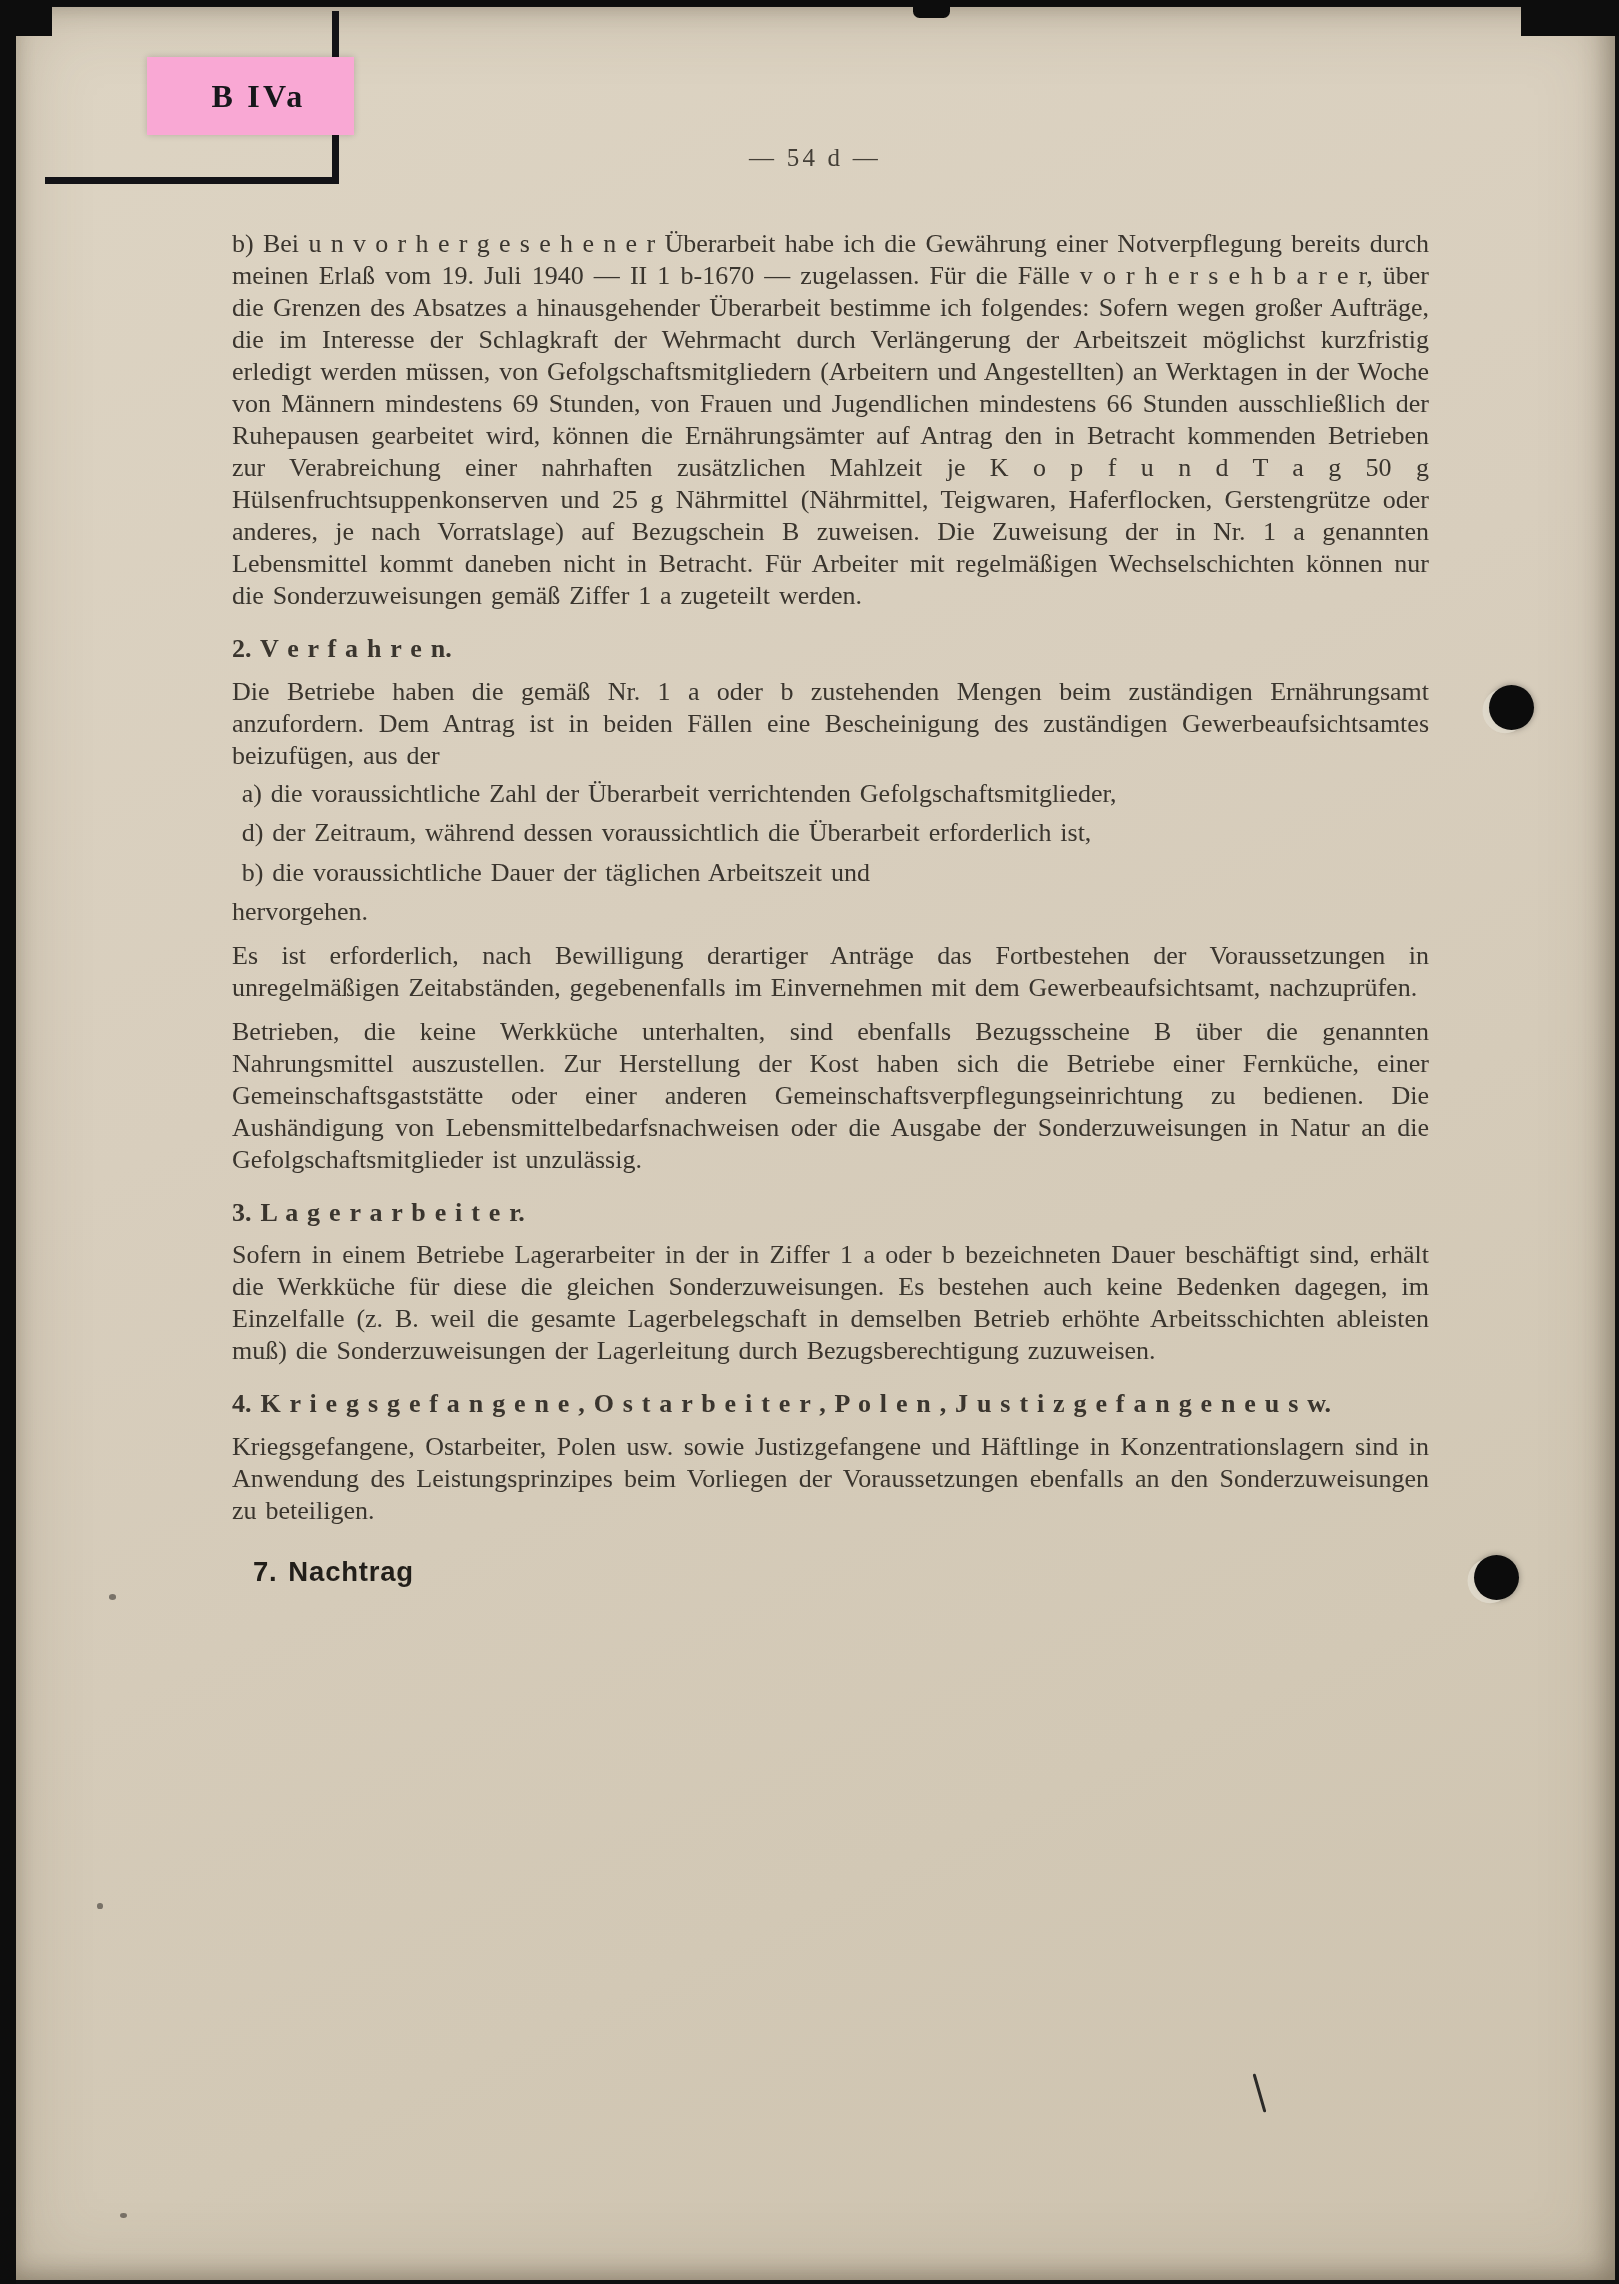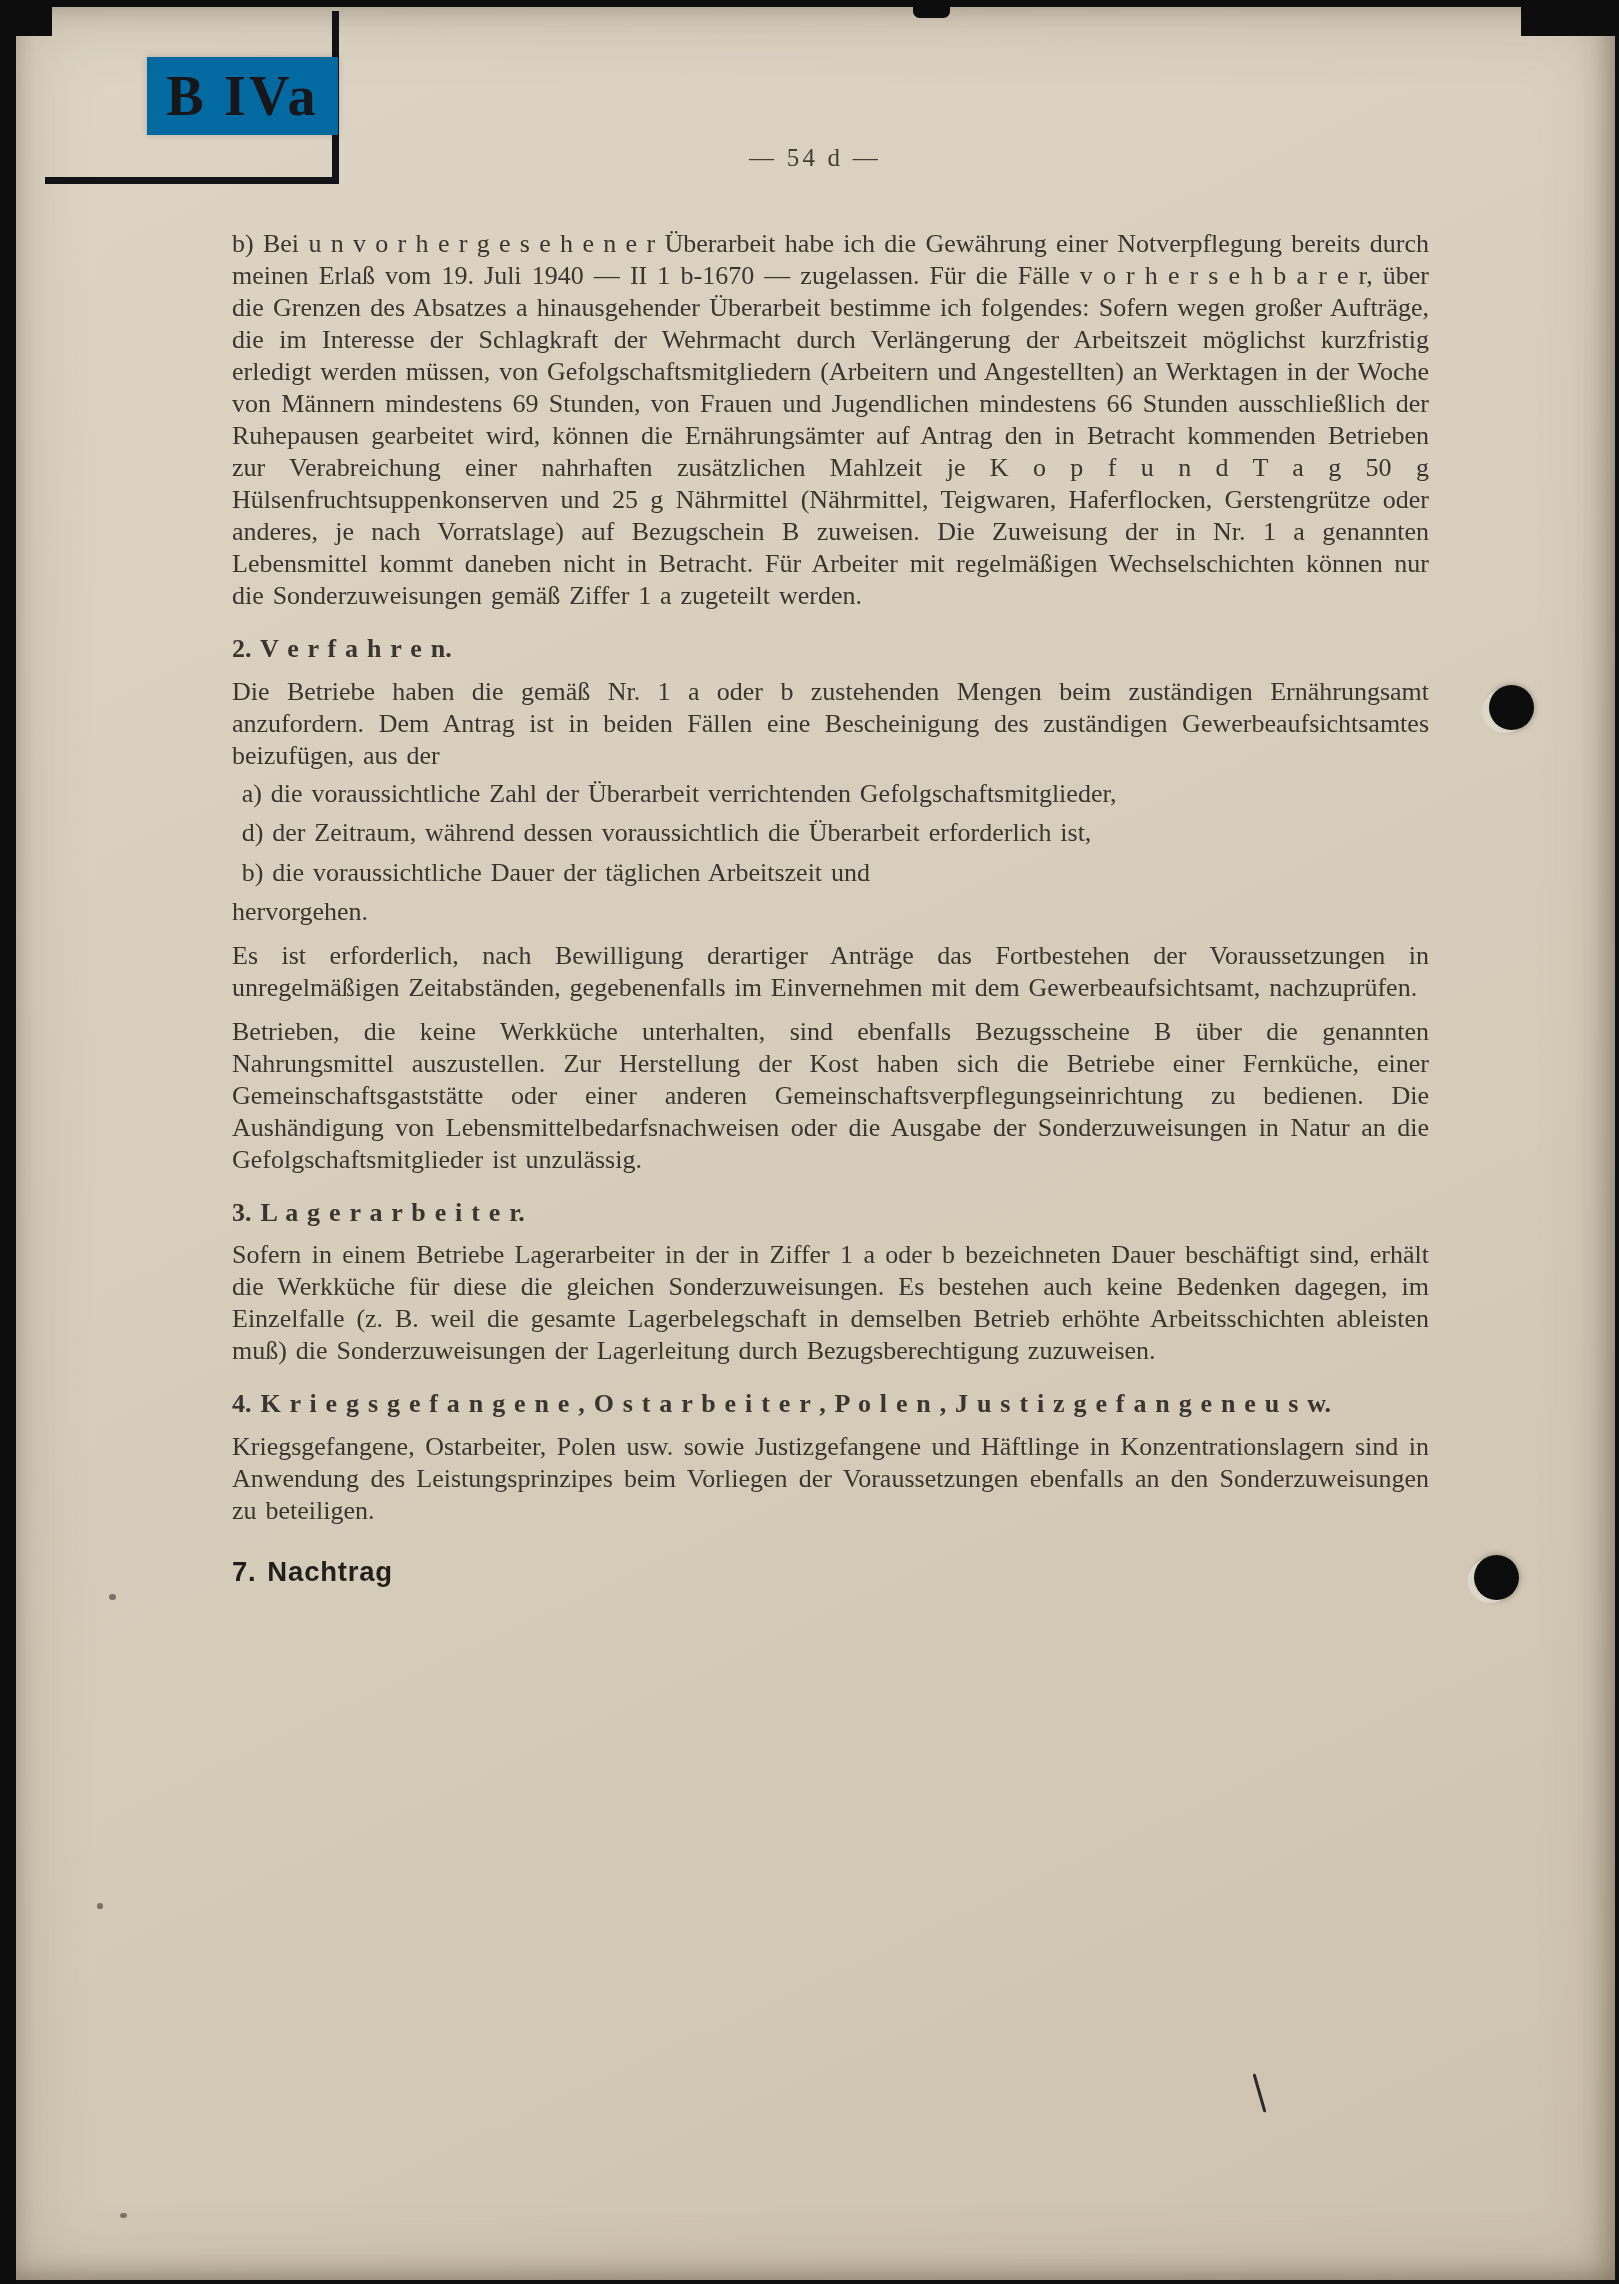--- a/index.html
+++ b/index.html
@@ -22,25 +22,26 @@
   }
   .edge-top { position: absolute; left: 0; top: 0; width: 100%; height: 5.7px; background: #0d0d0d; }
   .edge-left { position: absolute; left: 0; top: 0; width: 16px; height: 100%; background: #0d0d0d; }
   .corner-tl { position: absolute; left: 0; top: 0; width: 52px; height: 36px; background: #0d0d0d; }
   .corner-tr { position: absolute; right: 0; top: 0; width: 99px; height: 36px; background: #0d0d0d; }
   .nick-top { position: absolute; left: 913px; top: 0; width: 37px; height: 18px; background: #0d0d0d; border-radius: 0 0 6.5px 6.5px; }
 
   .label-box {
     position: absolute;
     left: 147px; top: 57px; width: 191px; height: 78px;
-    background: #0369a1;
+    background: #f9a8d4;
     display: flex; align-items: center; justify-content: center;
-    font-weight: 700; font-size: 56px; letter-spacing: 3.2px;
+    font-weight: 700; font-size: 32px; letter-spacing: 3.2px;
     color: #17171b;
     box-shadow: 0 0 6.5px rgba(0,0,0,0.18);
+    padding-left: 16px;
   }
   .rule-v { position: absolute; left: 332px; top: 11.3px; width: 6.5px; height: 173px; background: #131317; }
   .rule-h { position: absolute; left: 45px; top: 177px; width: 294px; height: 6.5px; background: #131317; }
 
   .page-number {
     position: absolute;
     left: 0; top: 144px; width: 1630px;
     text-align: center;
     font-size: 25px;
     letter-spacing: 3.2px;
@@ -67,20 +68,21 @@
     text-align: justify;
   }
   .footer-note {
     margin-top: 29px;
     font-family: "Liberation Sans", sans-serif;
     font-weight: 700;
     font-size: 27.5px;
     letter-spacing: 0.8px;
     color: #221f1a;
     text-align: left;
+    margin-left: 21px;
   }
 
   .hole {
     position: absolute;
     width: 45px; height: 45px;
     border-radius: 50%;
     background: #0c0c0c;
     box-shadow: -6.5px 3.2px 0 0 rgba(224,218,204,0.85), 0 0 6.5px rgba(0,0,0,0.35);
   }
   .hole-1 { left: 1489px; top: 685px; }

